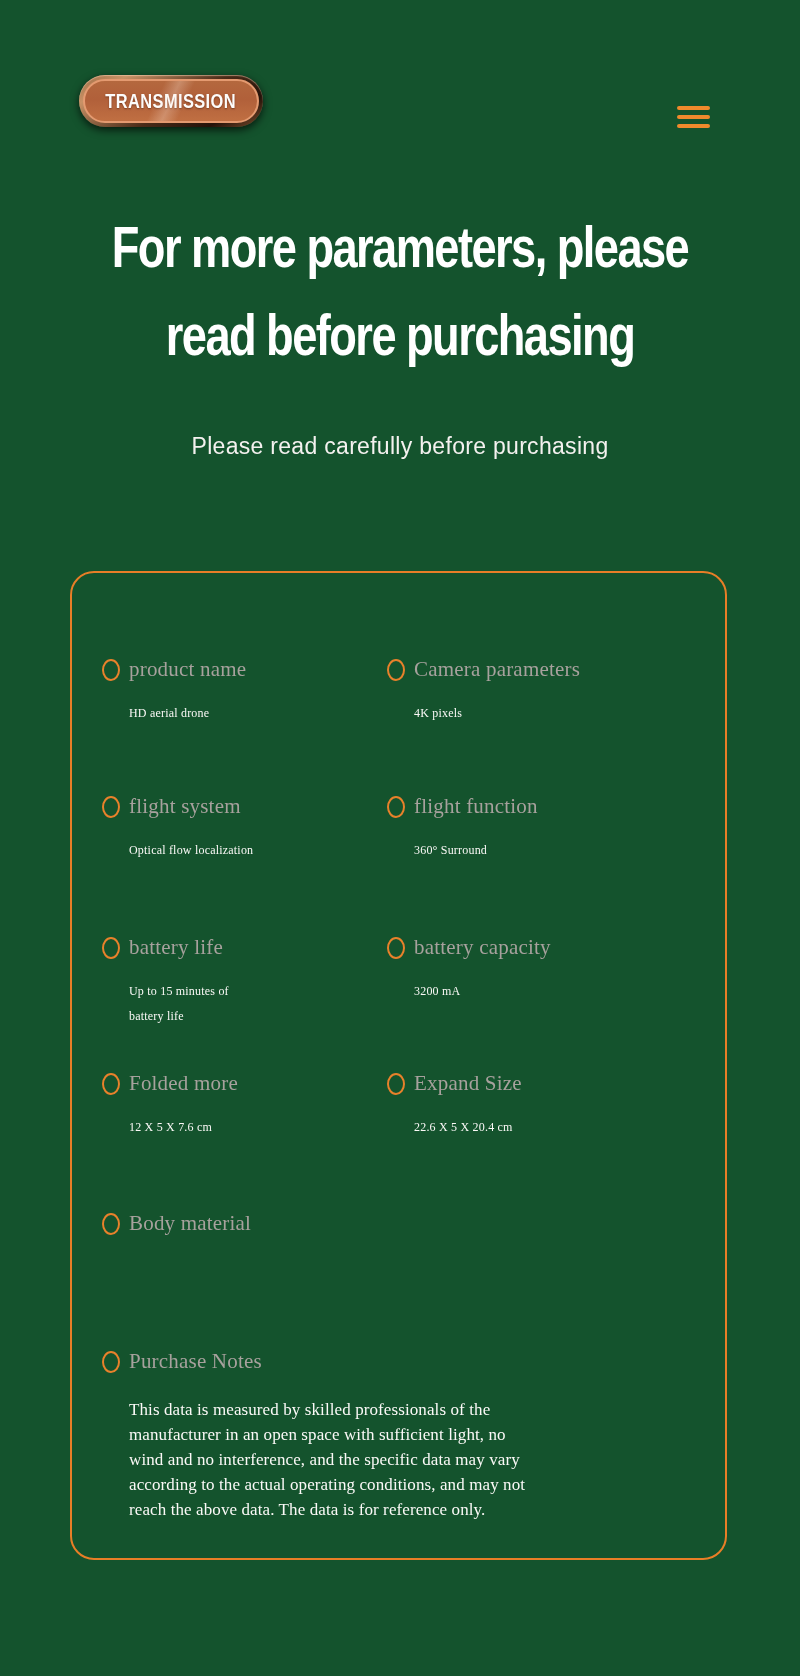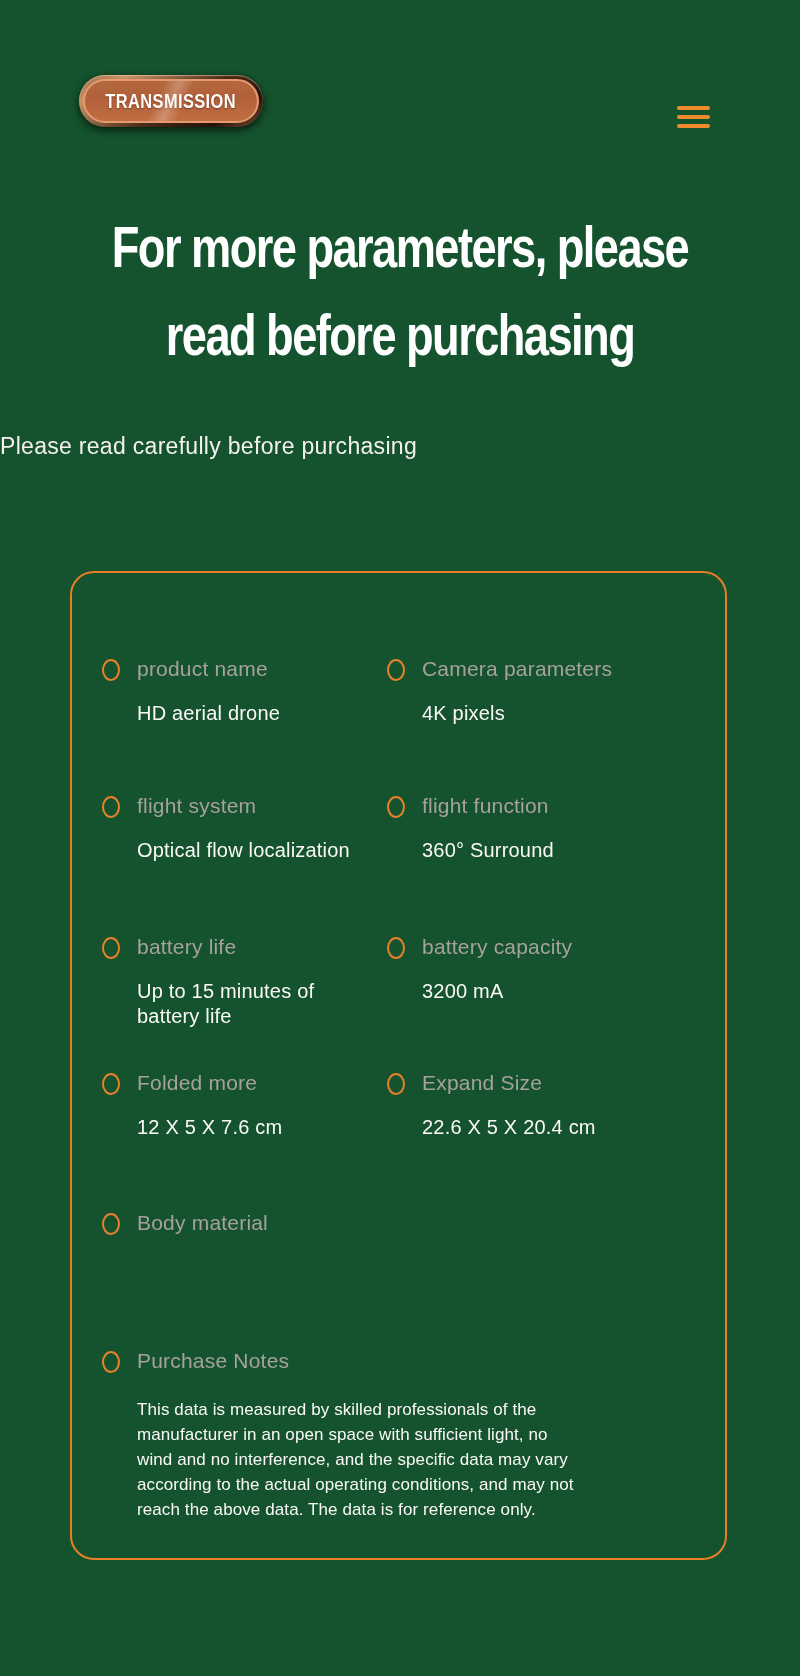--- a/index.html
+++ b/index.html
@@ -37,40 +37,40 @@
     display:flex;flex-direction:column;justify-content:space-between;cursor:pointer;
   }
   .hamburger span{display:block;height:4px;border-radius:2px;background:#f08a2c;}
   
   .title{position:absolute;top:203px;left:0;width:100%;text-align:center;color:#ffffff;}
   .title-line{
     font-size:58px;line-height:88px;font-weight:bold;letter-spacing:-2px;
     transform:scaleX(.78);transform-origin:50% 50%;white-space:nowrap;
   }
   .subtitle{
-    position:absolute;top:433px;left:0;width:100%;text-align:left;
+    position:absolute;top:433px;left:0;width:100%;text-align:center;
     color:#f4f1ef;font-size:23px;letter-spacing:.3px;
   }
   
   .panel{
     position:absolute;left:70px;top:571px;width:657px;height:989px;
     border:2px solid #e87e27;border-radius:24px;box-sizing:border-box;
   }
-  .spec{position:absolute;display:flex;gap:17px;}
+  .spec{position:absolute;display:flex;gap:9px;font-family:Liberation Serif, serif;}
   .c1{left:30px;width:290px;}
   .c2{left:315px;width:312px;}
   .r1{top:83px}.r2{top:220px}.r3{top:361px}.r4{top:497px}.r5{top:637px}.r6{top:775px}
   .ring{
     flex:none;width:14px;height:18px;margin-top:3px;
     border:2.5px solid #e8812b;border-radius:50%;
     box-sizing:content-box;background:transparent;
   }
   .spec-label{font-size:21px;color:#a7a19d;letter-spacing:.2px;line-height:26px;}
   .spec-value{
-    font-size:20px;color:#fbf9f7;margin-top:19px;line-height:25px;
+    font-size:12px;color:#fbf9f7;margin-top:19px;line-height:25px;
     letter-spacing:.2px;white-space:pre-line;
   }
   .notes .spec-value{font-size:17px;line-height:25px;margin-top:23px;letter-spacing:.1px;width:505px;}
 </style>
 </head>
 <body>
 
 <div class="screen">
 
   <div class="badge">

